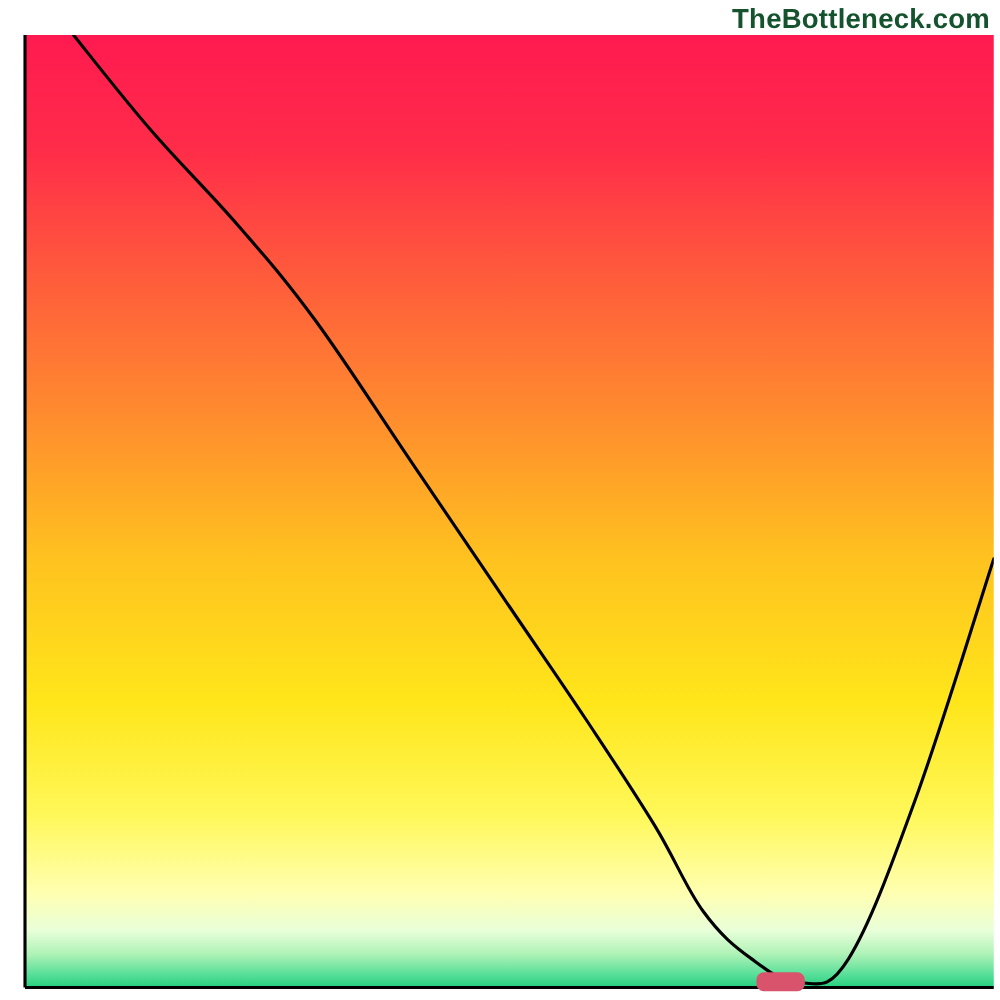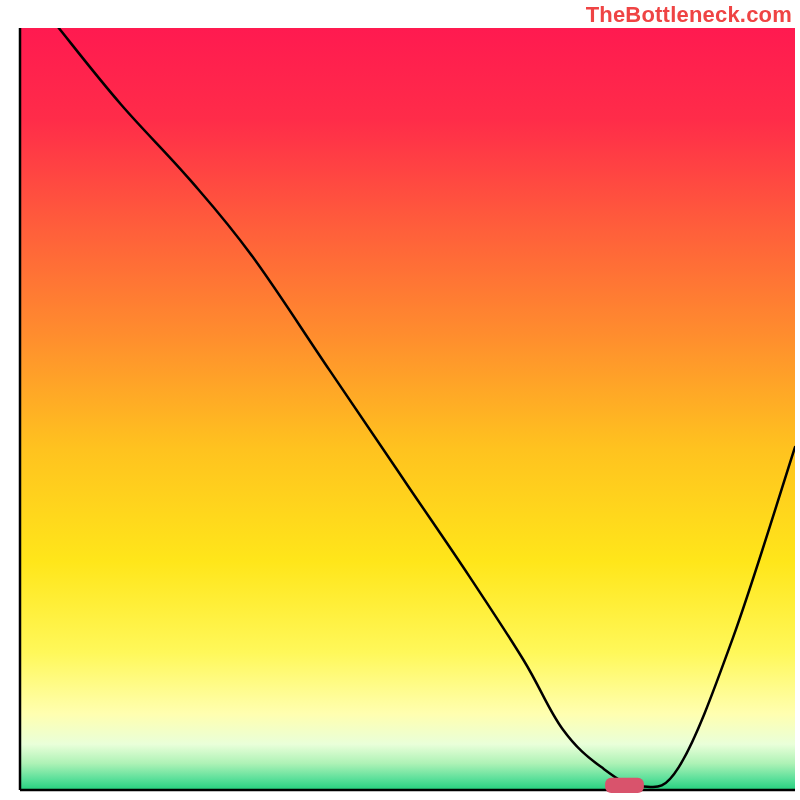--- a/index.html
+++ b/index.html
@@ -15,21 +15,21 @@
     position: relative;
     width: 800px;
     height: 800px;
   }
   .watermark {
     position: absolute;
     top: 2px;
     right: 8px;
     font-size: 22px;
     font-weight: 600;
-    color: #ef4444;
+    color: #14532d;
     letter-spacing: 0.2px;
     user-select: none;
   }
   svg.chart {
     position: absolute;
     left: 0;
     top: 0;
     width: 800px;
     height: 800px;
     display: block;

